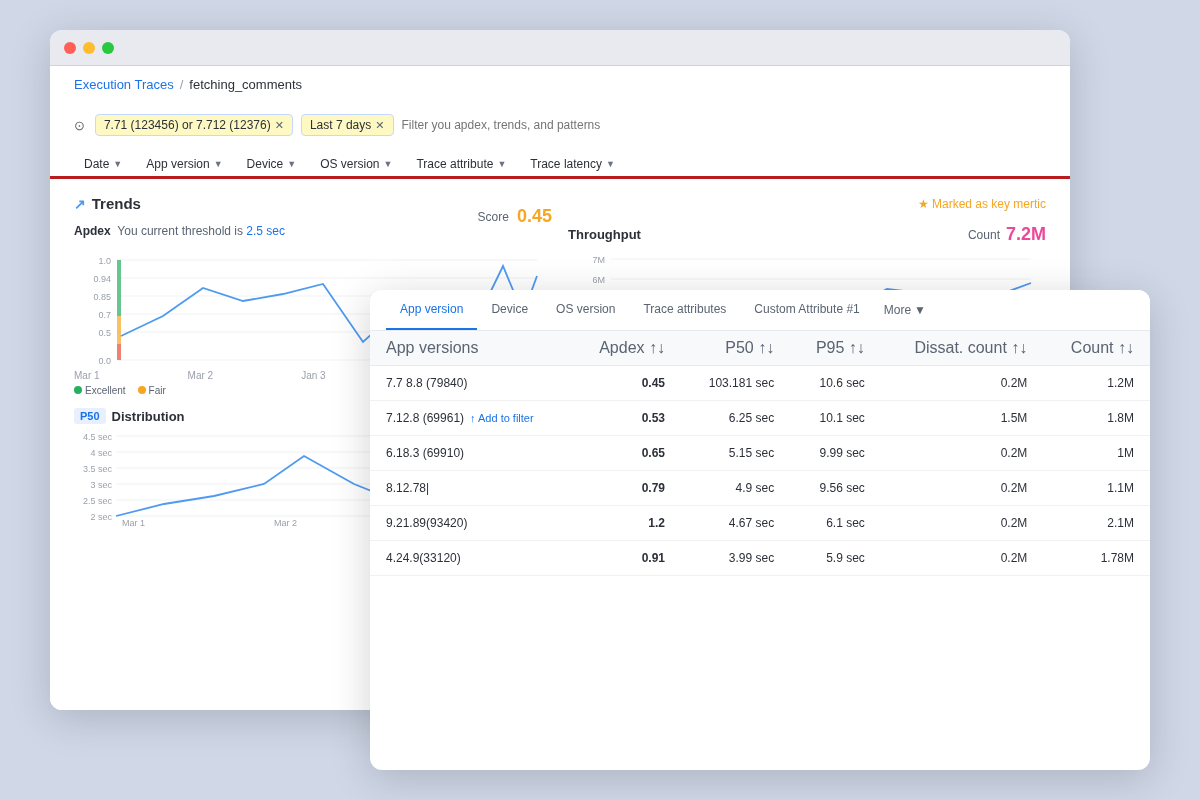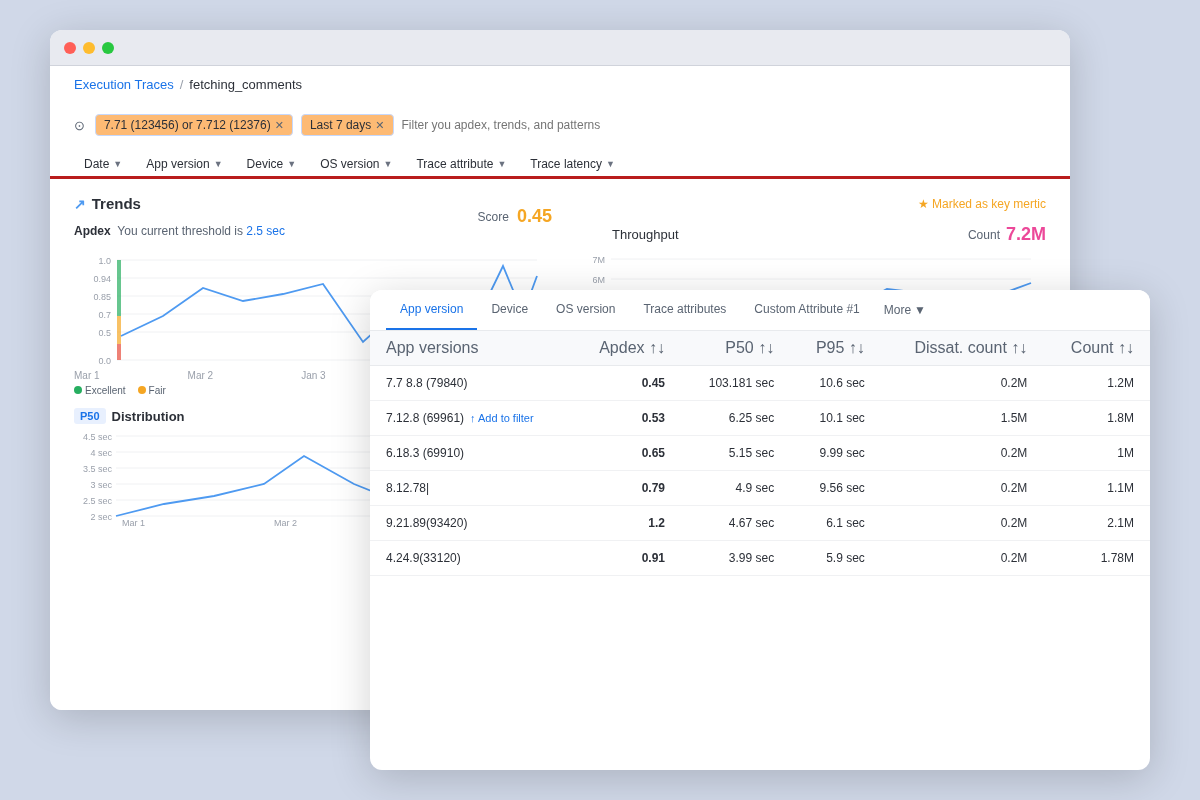--- a/index.html
+++ b/index.html
@@ -87,21 +87,21 @@
     .filter-bar {
       display: flex;
       align-items: center;
       gap: 8px;
       padding: 8px 0;
     }
 
     .filter-icon { color: #5a6472; font-size: 13px; margin-right: 2px; }
 
     .filter-tag {
-      background: #fdba74;
+      background: #fef9c3;
       border: 1px solid #c5d8fd;
       border-radius: 4px;
       padding: 3px 8px;
       font-size: 12px;
       color: #2c3038;
       display: flex;
       align-items: center;
       gap: 4px;
       text-align: right;
     }
@@ -208,21 +208,21 @@
 
     .score-label { font-size: 12px; color: #5a6472; }
     .score-value { font-size: 18px; font-weight: 700; color: #f5a623; }
 
     .throughput-header {
       display: flex;
       align-items: center;
       justify-content: space-between;
     }
 
-    .throughput-title { font-size: 13px; font-weight: 400; color: #2c3038; margin-left: 44px; }
+    .throughput-title { font-size: 13px; font-weight: 700; color: #2c3038; }
 
     .throughput-count-area {
       display: flex;
       align-items: center;
       gap: 6px;
       justify-content: center;
     }
 
     .throughput-label { font-size: 12px; color: #5a6472; }
     .throughput-value { font-size: 18px; font-weight: 700; color: #ec4899; }

